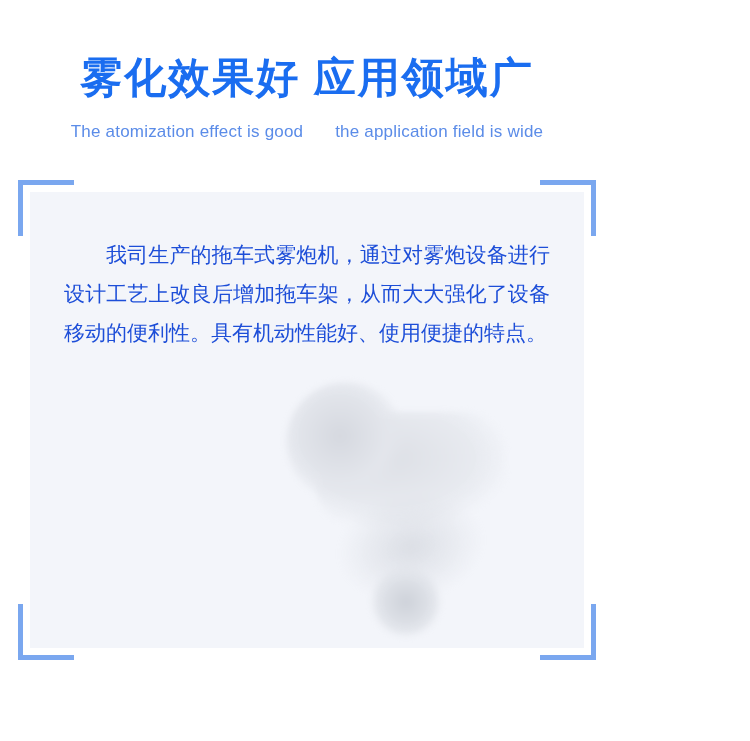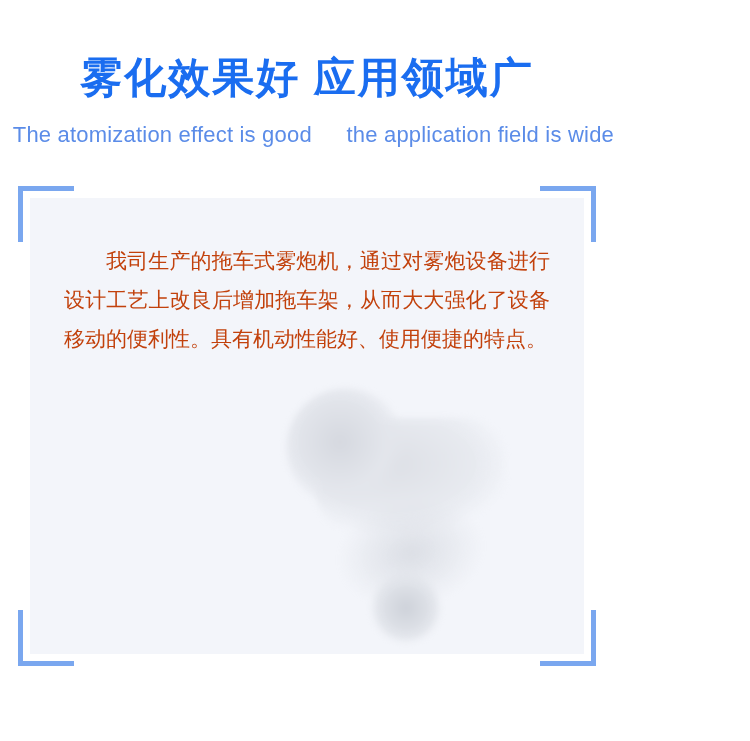--- a/index.html
+++ b/index.html
@@ -30,25 +30,24 @@
     font-size: 42px;
     font-weight: bold;
     color: #1a6df0;
     letter-spacing: 2px;
     line-height: 1.15;
     margin: 0;
     white-space: nowrap;
   }
   .subline {
     margin-top: 20px;
-    font-size: 22px;
+    font-size: 17px;
     color: #5b8ce8;
     letter-spacing: 0.2px;
     white-space: nowrap;
-    text-align: right;
   }
   .subline .sub-part {
     display: inline-block;
   }
   .subline .sub-gap {
     display: inline-block;
     width: 22px;
   }
 
   
@@ -130,21 +129,21 @@
 
   .card-text {
     position: relative;
     z-index: 2;
     padding: 44px 34px 30px 34px;
   }
   .para {
     margin: 0 0 6px 0;
     font-size: 21px;
     line-height: 1.85;
-    color: #c2410c;
+    color: #1d4ed8;
     text-align: justify;
     text-indent: 2em;
     font-family: "Liberation Sans", sans-serif;
   }
 </style>
 </head>
 <body>
 
 <div class="page">
 

